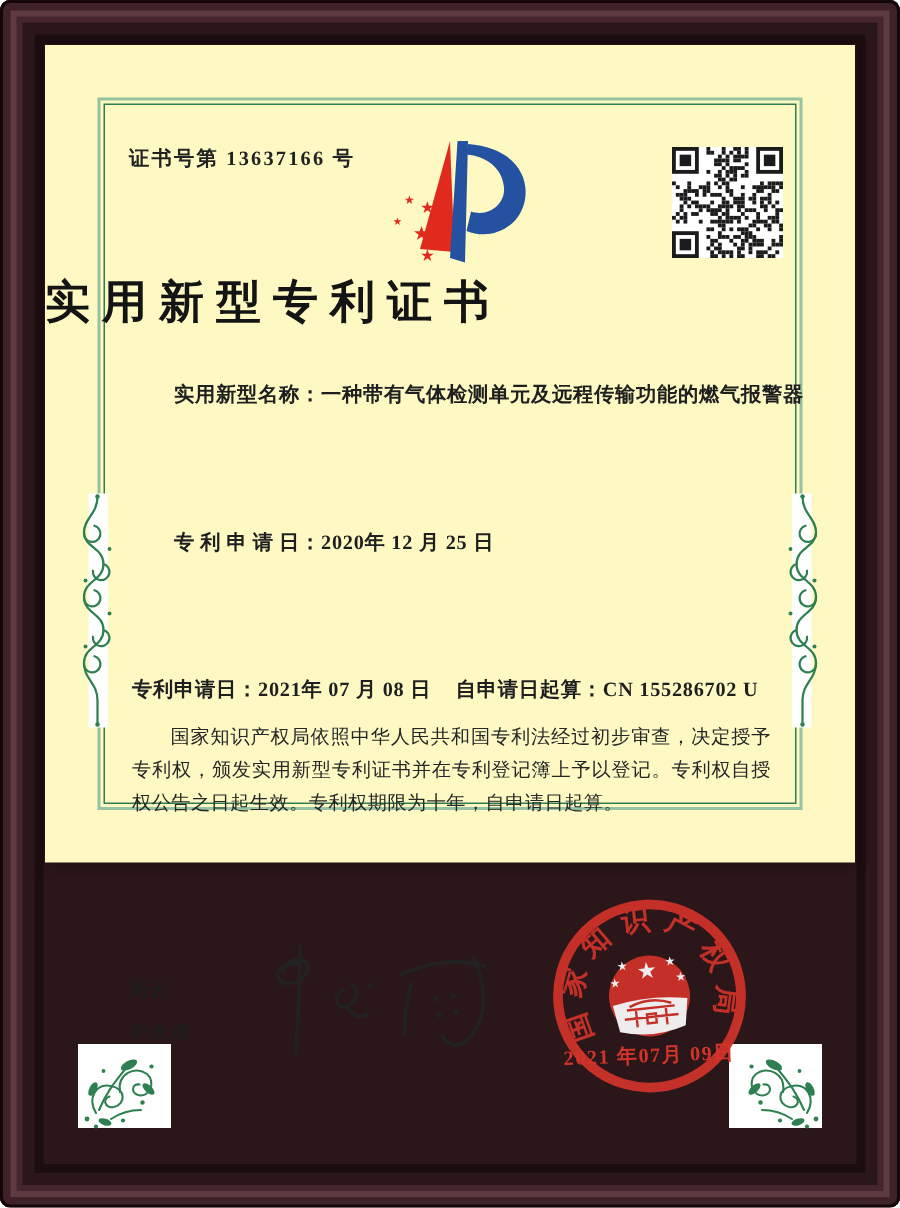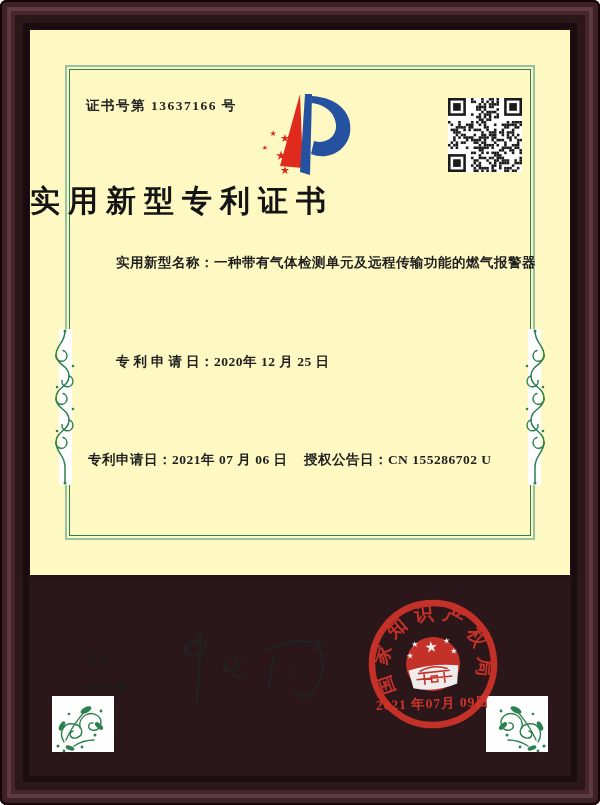--- a/index.html
+++ b/index.html
@@ -434,28 +434,29 @@
     <div class="title">实用新型专利证书</div>
 
     <div class="row" style="top:224px;">
       <span class="lbl">实用新型名称</span><span>：</span><span>一种带有气体检测单元及远程传输功能的燃气报警器</span>
     </div>
     <div class="row" style="top:323px;">
       <span class="lbl">专利申请日</span><span>：</span><span>2020年 12 月 25 日</span>
     </div>
     <div class="row" style="top:421px;">
       <span class="grant-group">
-        <span class="glbl">专利申请日</span><span>：</span><span>2021年 07 月 06 日</span>
+        <span class="glbl">专利申请日</span><span>：</span><span>2021年 07 月 08 日</span>
       </span>
       <span>
-        <span class="glbl">授权公告日</span><span>：</span><span>CN 155286702 U</span>
+        <span class="glbl">自申请日起算</span><span>：</span><span>CN 155286702 U</span>
       </span>
     </div>
 
     <div class="paras">
+      <p>国家知识产权局依照中华人民共和国专利法经过初步审查，决定授予专利权，颁发实用新型专利证书并在专利登记簿上予以登记。专利权自授权公告之日起生效。专利权期限为十年，自申请日起算。</p>
     </div>
 
     <div class="signer" style="top:622px;">局长</div>
     <div class="signer" style="top:650px;font-style:italic;">申长雨</div>
 
     <svg class="abs" style="left:125px;top:596px;" width="195" height="82" viewBox="0 0 195 82">
       <g stroke="#222" stroke-width="2.6" fill="none" stroke-linecap="round" stroke-linejoin="round">
         <path d="M34,22 C34,14 48,10 50,18 C52,26 36,34 31,27 C27,21 36,15 45,17"></path>
         <path d="M45,5 C45,28 44,52 42,76"></path>
         <path d="M79,30 C85,34 83,43 75,45 C69,46 67,38 73,34"></path>

